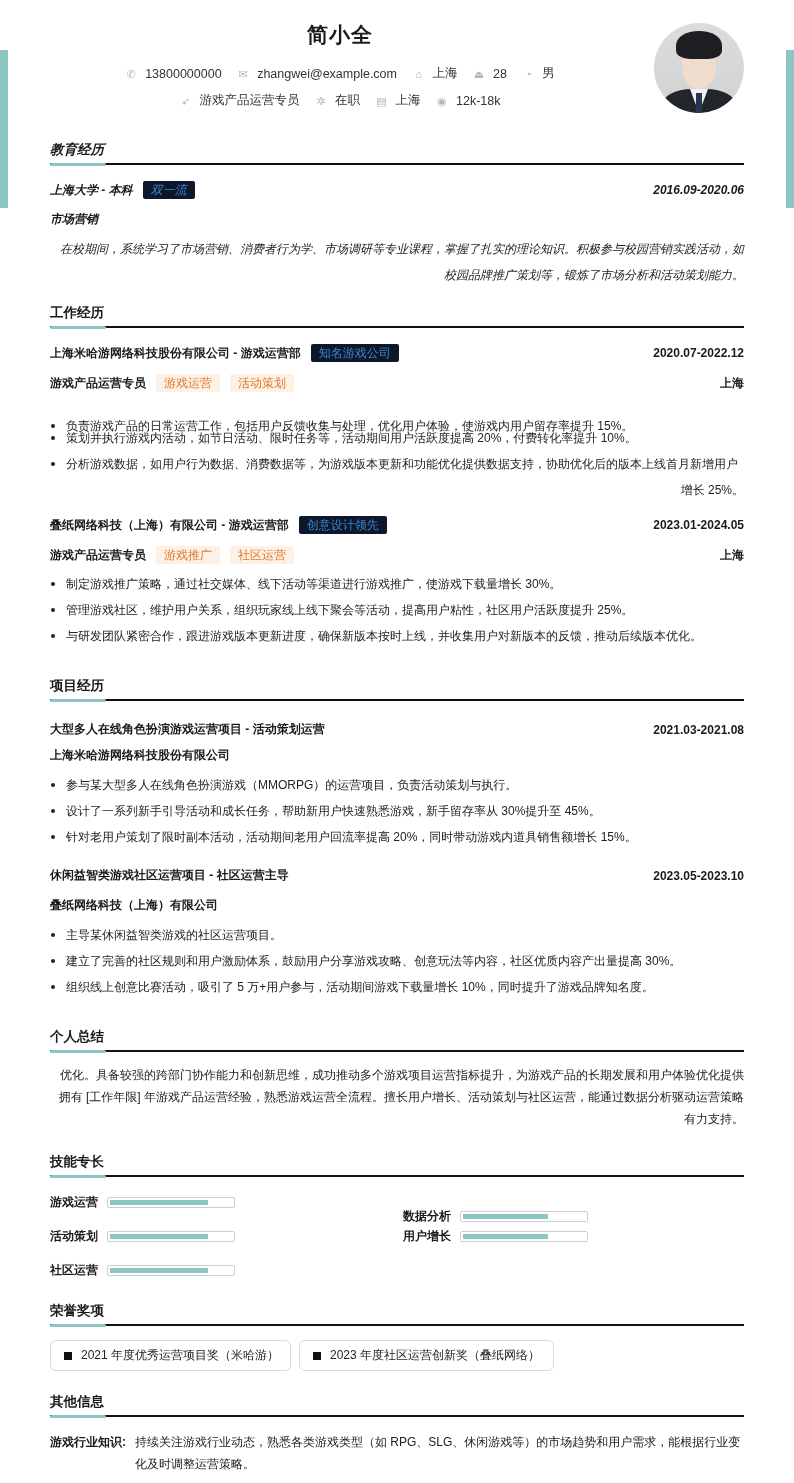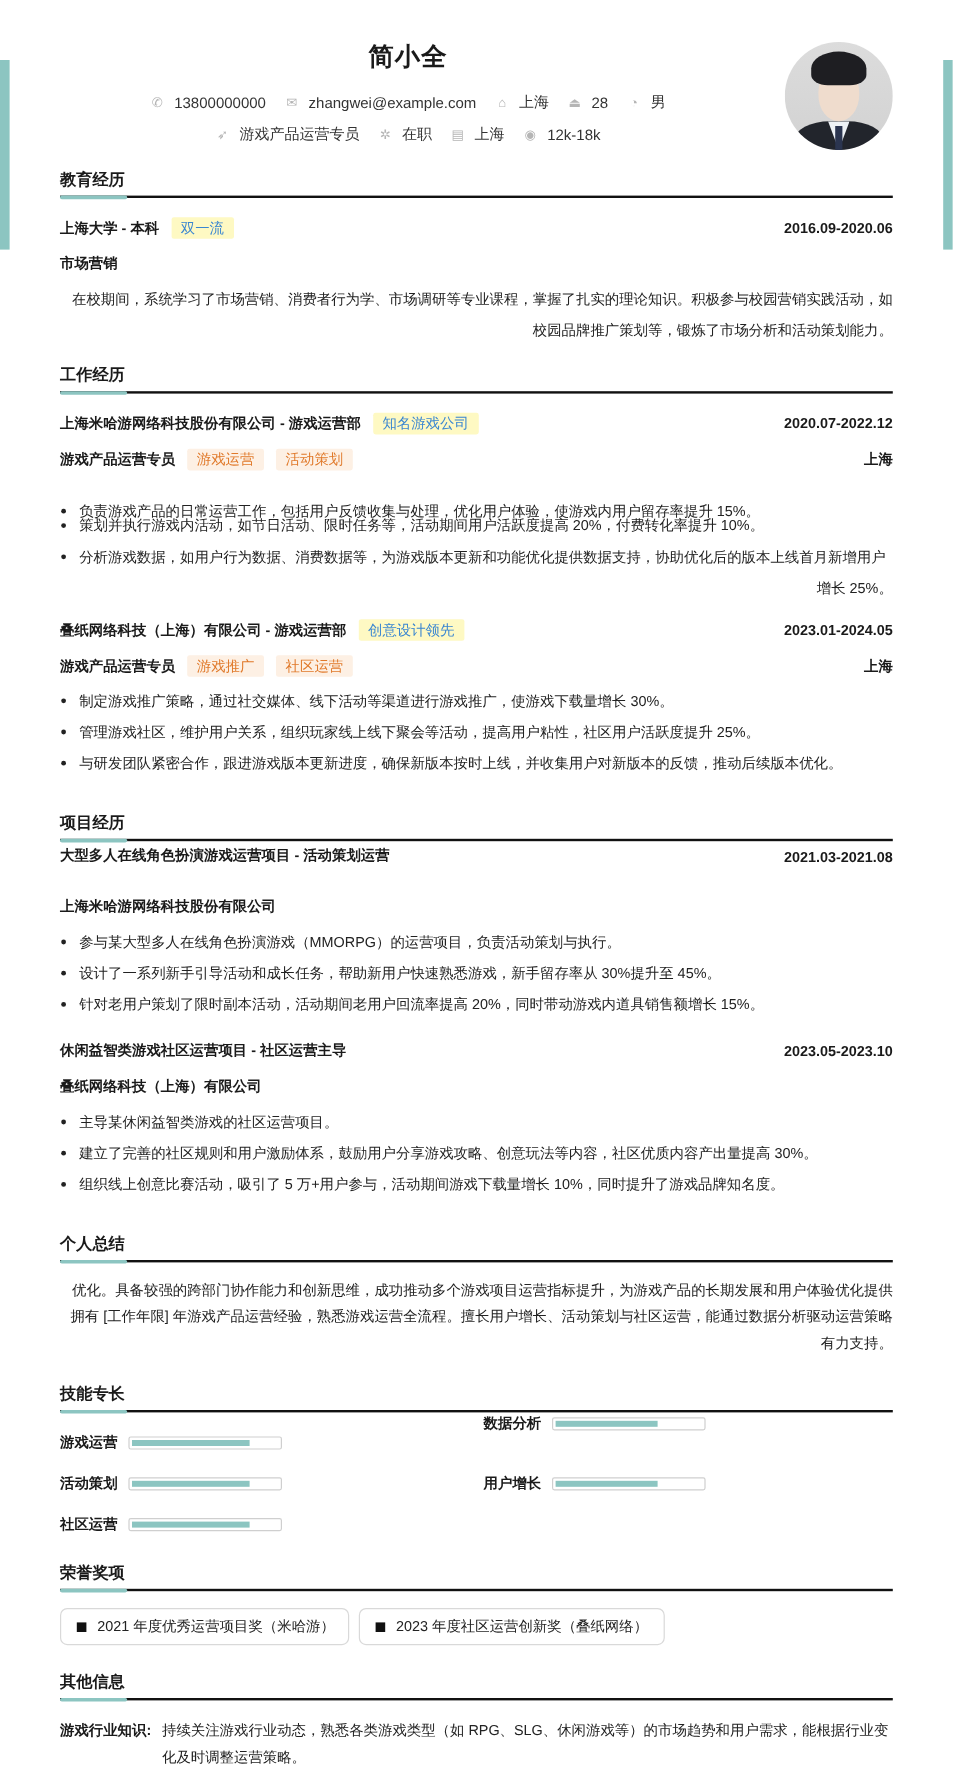--- a/index.html
+++ b/index.html
@@ -2,21 +2,21 @@
 <html><head>
 <meta charset="utf-8">
 <style>
   * { box-sizing: border-box; margin: 0; padding: 0; }
   html, body { width: 794px; height: 1483px; background: #ffffff; overflow: hidden; }
   body { font-family: "Liberation Sans", "DejaVu Sans", sans-serif; color: #222; position: relative; font-size: 12px; }
 
   .side-bar-left { position: absolute; left: 0; top: 50px; width: 8px; height: 158px; background: #8cc5c1; }
   .side-bar-right { position: absolute; right: 0; top: 50px; width: 8px; height: 158px; background: #8cc5c1; }
 
-  .header { position: absolute; left: 0; top: 16px; width: 794px; height: 130px; }
+  .header { position: absolute; left: 0; top: 4px; width: 794px; height: 130px; }
   .name { position: absolute; left: 0; width: 680px; top: 17px; text-align: center; font-size: 21px; font-weight: bold; color: #1a1a1a; letter-spacing: 1px; }
   .info-row { position: absolute; left: 0; width: 680px; text-align: center; font-size: 12.5px; color: #333; white-space: nowrap; }
   .info-row.r1 { top: 61px; }
   .info-row.r2 { top: 88px; }
   .info-item { display: inline-flex; align-items: center; margin: 0 6px; }
   .info-item .ic { display: inline-block; width: 12px; height: 12px; margin-right: 8px; color: #b5b5b5; font-size: 11px; line-height: 12px; text-align: center; }
   .avatar { position: absolute; left: 654px; top: 19px; width: 90px; height: 90px; border-radius: 50%; background: radial-gradient(circle at 50% 42%, #e8d6c8 0 22%, transparent 23%), linear-gradient(#dcdcdc, #d2d2d2); overflow: hidden; }
   .avatar .hair { position: absolute; left: 22px; top: 8px; width: 46px; height: 28px; background: #1e1e22; border-radius: 50% 50% 30% 30%; }
   .avatar .face { position: absolute; left: 28px; top: 22px; width: 34px; height: 44px; background: #efdccd; border-radius: 45% 45% 50% 50%; }
   .avatar .suit { position: absolute; left: 8px; top: 66px; width: 74px; height: 40px; background: #22252c; border-radius: 40% 40% 0 0; }
@@ -25,21 +25,21 @@
 
   .section { position: absolute; left: 50px; width: 694px; }
   .sec-title { font-size: 13.5px; font-weight: bold; color: #1a1a1a; height: 20px; position: relative; }
   .sec-line { position: absolute; left: 0; top: 22px; width: 694px; height: 1.5px; background: #111; }
   .sec-accent { position: absolute; left: 0; top: 22px; width: 56px; height: 3px; background: #8cc5c1; border-radius: 2px; }
 
   .row { position: absolute; left: 0; width: 694px; display: flex; align-items: center; font-size: 12px; }
   .row .b { font-weight: bold; color: #1a1a1a; }
   .row .right { margin-left: auto; font-weight: bold; color: #1a1a1a; }
   .tag { display: inline-block; padding: 1px 8px; margin-left: 10px; font-size: 12px; border-radius: 2px; line-height: 16px; }
-  .tag.blue { background: #fef9c3; color: #3a86d1; }
+  .tag.blue { background: #0f172a; color: #3a86d1; }
   .tag.orange { background: #fdf0e4; color: #e0792a; }
   .para { position: absolute; left: 0; width: 694px; font-size: 12px; line-height: 26px; color: #222; text-align: right; }
   .bul { position: absolute; left: 0; width: 694px; font-size: 12px; line-height: 26px; color: #222; padding-left: 16px; }
   .bul::before { content: ""; position: absolute; left: 1px; top: 11px; width: 4px; height: 4px; background: #222; border-radius: 50%; }
 
   .skill { position: absolute; display: flex; align-items: center; font-size: 12px; font-weight: bold; color: #1a1a1a; }
   .skill .bar { width: 128px; height: 11px; border: 1px solid #cfcfcf; border-radius: 2px; margin-left: 9px; position: relative; background: #fff; }
   .skill .fill { position: absolute; left: 2px; top: 2px; height: 5px; background: #8cc5c1; }
 
   .award { position: absolute; height: 31px; border: 1px solid #d9d9d9; border-radius: 6px; display: flex; align-items: center; padding-left: 13px; font-size: 12px; color: #222; }
@@ -95,21 +95,21 @@
   </div>
   <div class="avatar">
     <div class="suit"></div>
       <div class="shirt"></div>
       <div class="tie"></div>
       <div class="face"></div>
       <div class="hair"></div>
   </div>
 </div>
 
-<div class="section" style="top:141px;">
+<div class="section" style="top:141px;font-style:italic;">
   <div class="sec-title">教育经历</div>
   <div class="sec-line"></div>
   <div class="sec-accent"></div>
   <div class="row" style="top:40px;justify-content:center;">
     <span class="b">上海大学 - 本科</span>
     <span class="tag blue">双一流</span>
     <span class="right">2016.09-2020.06</span>
   </div>
   <div class="row" style="top:70px;">
     <span class="b">市场营销</span>
@@ -155,21 +155,21 @@
   <div class="bul" style="top:267px;">制定游戏推广策略，通过社交媒体、线下活动等渠道进行游戏推广，使游戏下载量增长 30%。</div>
   <div class="bul" style="top:293px;">管理游戏社区，维护用户关系，组织玩家线上线下聚会等活动，提高用户粘性，社区用户活跃度提升 25%。</div>
   <div class="bul" style="top:319px;">与研发团队紧密合作，跟进游戏版本更新进度，确保新版本按时上线，并收集用户对新版本的反馈，推动后续版本优化。</div>
 </div>
 
 <div class="section" style="top:677px;">
   <div class="sec-title">项目经历</div>
   <div class="sec-line"></div>
   <div class="sec-accent"></div>
 
-  <div class="row" style="top:28px;">
+  <div class="row" style="top:44px;">
     <span class="b">大型多人在线角色扮演游戏运营项目 - 活动策划运营</span>
     <span class="right">2021.03-2021.08</span>
   </div>
   <div class="row" style="top:70px;">
     <span class="b">上海米哈游网络科技股份有限公司</span>
   </div>
   <div class="bul" style="top:95px;">参与某大型多人在线角色扮演游戏（MMORPG）的运营项目，负责活动策划与执行。</div>
   <div class="bul" style="top:121px;">设计了一系列新手引导活动和成长任务，帮助新用户快速熟悉游戏，新手留存率从 30%提升至 45%。</div>
   <div class="bul" style="top:147px;">针对老用户策划了限时副本活动，活动期间老用户回流率提高 20%，同时带动游戏内道具销售额增长 15%。</div>
 
@@ -200,21 +200,21 @@
   <div class="sec-title">技能专长</div>
   <div class="sec-line"></div>
   <div class="sec-accent"></div>
 
   <div class="skill" style="left:0; top:41px;">
     <span>游戏运营</span>
     <div class="bar">
         <div class="fill" style="width:98px;"></div>
       </div>
   </div>
-  <div class="skill" style="left:353px; top:25px;">
+  <div class="skill" style="left:353px; top:55px;">
     <span>数据分析</span>
     <div class="bar">
         <div class="fill" style="width:85px;"></div>
       </div>
   </div>
   <div class="skill" style="left:0; top:75px;">
     <span>活动策划</span>
     <div class="bar">
         <div class="fill" style="width:98px;"></div>
       </div>

